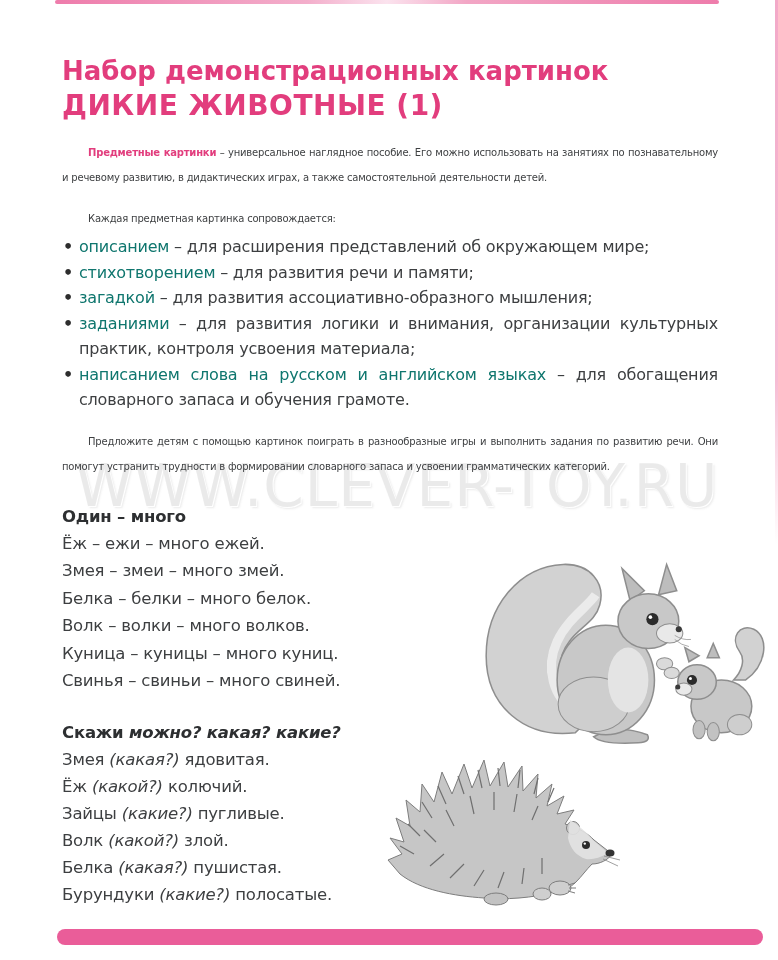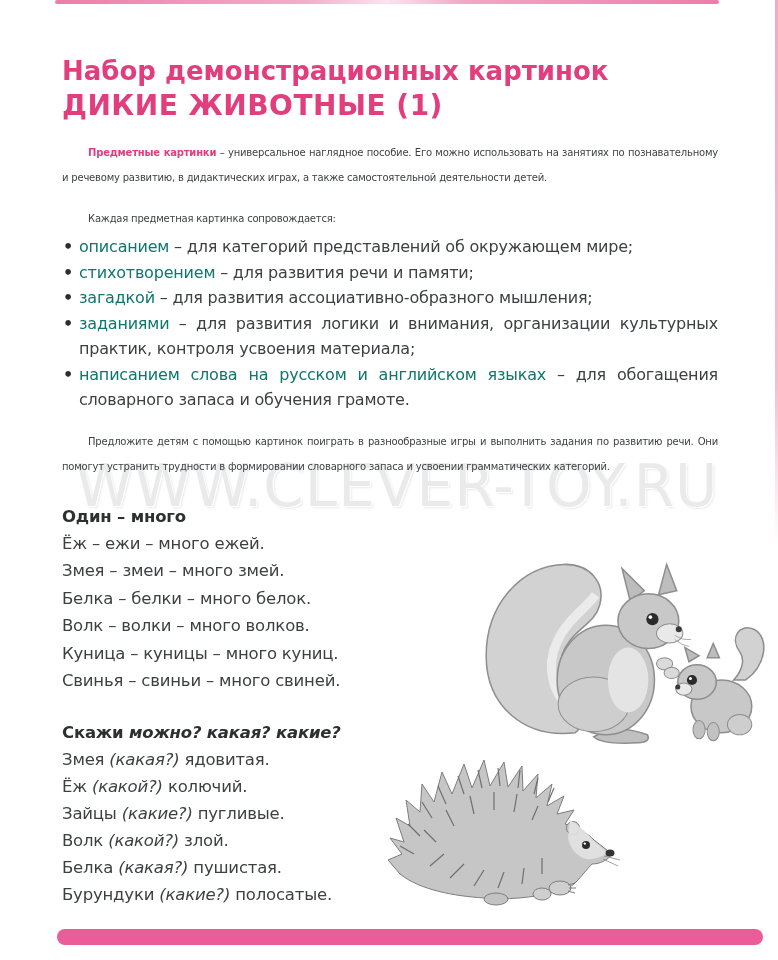--- a/index.html
+++ b/index.html
@@ -65,21 +65,21 @@
     <div class="title">
       <span class="t1">Набор демонстрационных картинок</span>
       <span class="t2">ДИКИЕ ЖИВОТНЫЕ (1)</span>
     </div>
 
     <p class="para indent"><span class="lead-magenta">Предметные картинки</span><span> – универсальное наглядное пособие. Его можно использовать на занятиях по познавательному и речевому развитию, в дидактических играх, а также самостоятельной деятельности детей.</span></p>
 
     <p class="para indent">Каждая предметная картинка сопровождается:</p>
 
     <ul class="bullets">
-      <li><span class="term">описанием</span><span> – для категорий представлений об окружающем мире;</span></li>
+      <li><span class="term">описанием</span><span> – для расширения представлений об окружающем мире;</span></li>
       <li><span class="term">стихотворением</span><span> – для развития речи и памяти;</span></li>
       <li><span class="term">загадкой</span><span> – для развития ассоциативно-образного мышления;</span></li>
       <li><span class="term">заданиями</span><span> – для развития логики и внимания, организации культурных практик, контроля усвоения материала;</span></li>
       <li><span class="term">написанием слова на русском и английском языках</span><span> – для обогащения словарного запаса и обучения грамоте.</span></li>
     </ul>
 
     <p class="para indent">Предложите детям с помощью картинок поиграть в разнообразные игры и выполнить задания по развитию речи. Они помогут устранить трудности в формировании словарного запаса и усвоении грамматических категорий.</p>
 
     <div class="section">
       <div class="h2">Один – много</div>

